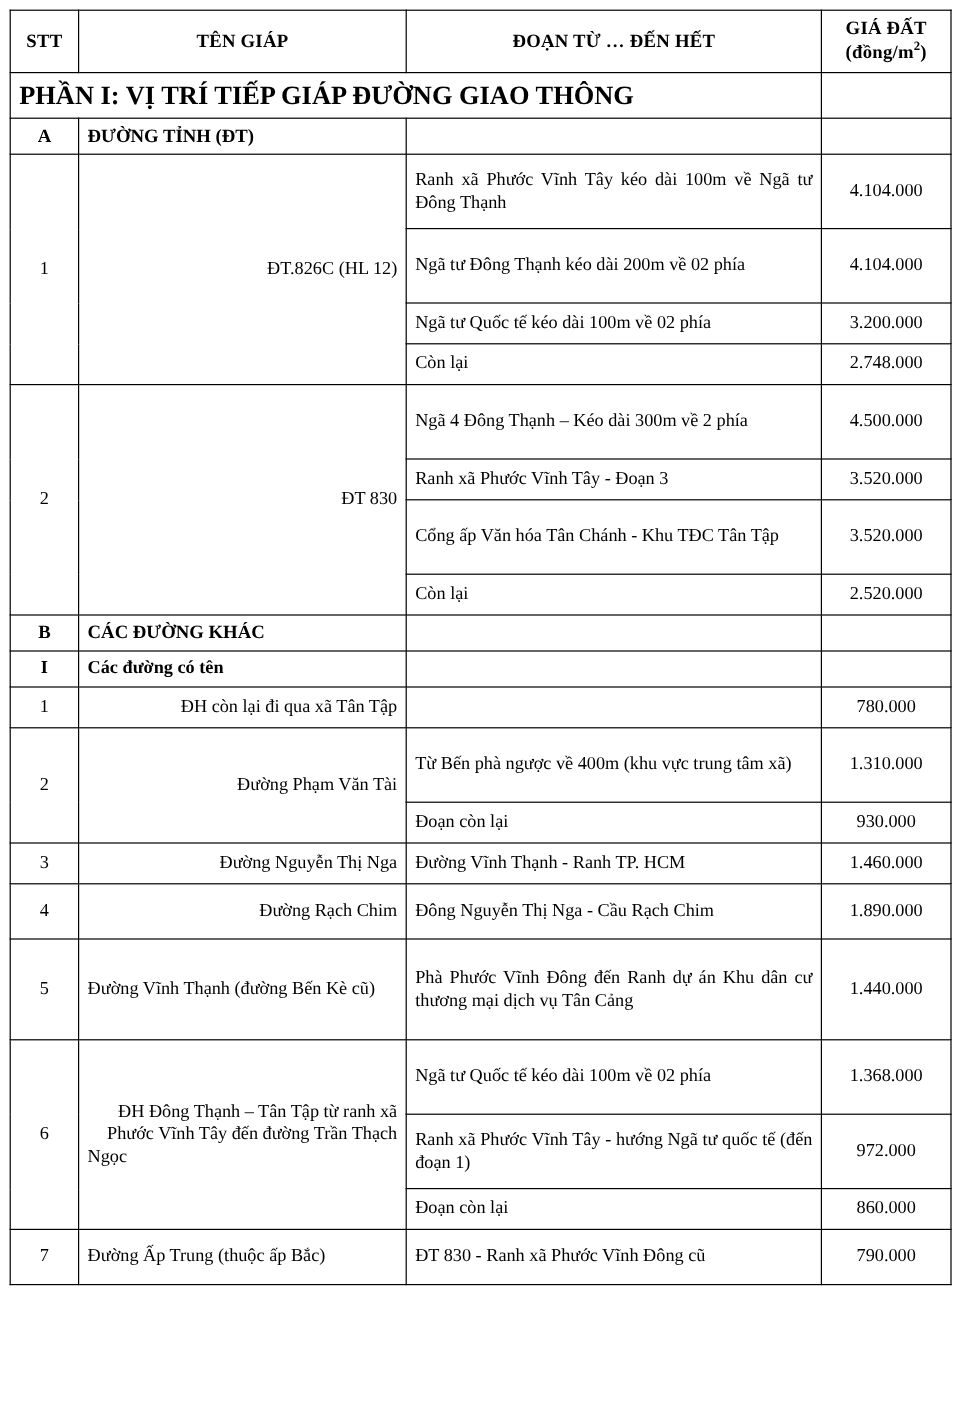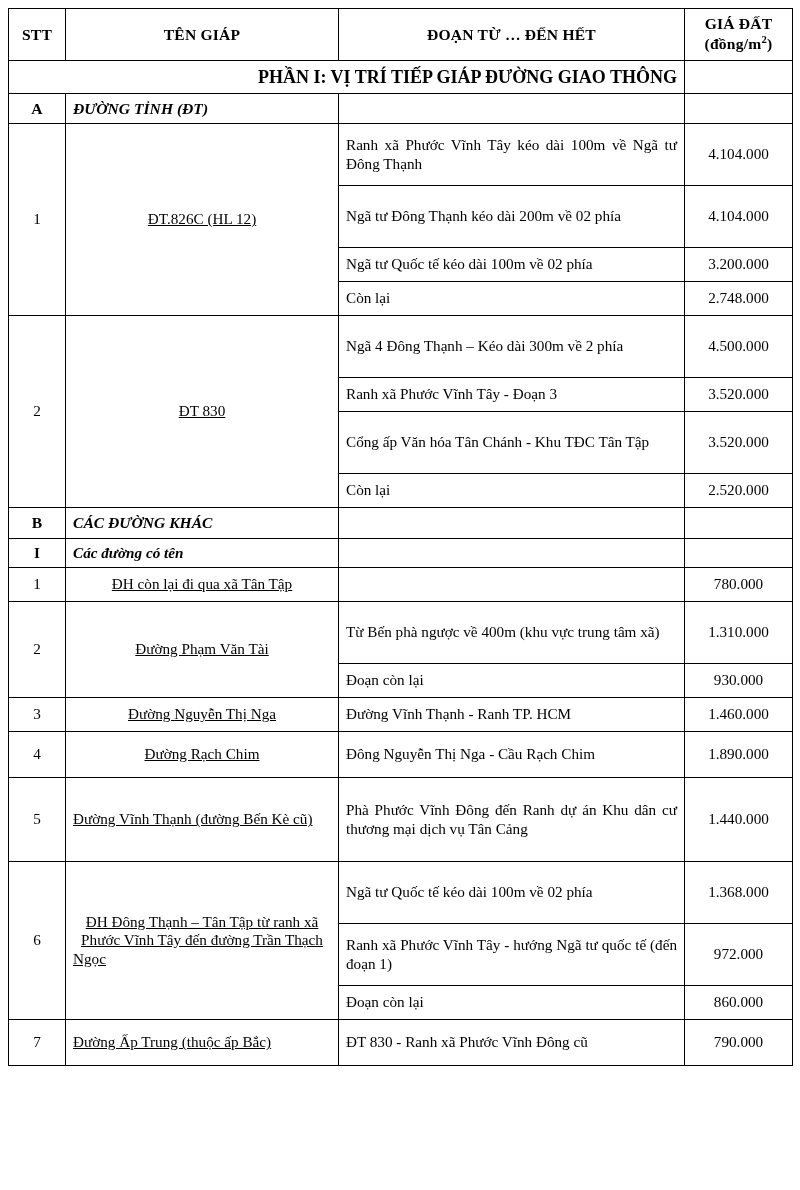--- a/index.html
+++ b/index.html
@@ -55,44 +55,44 @@
     font-family: Liberation Serif, serif;
   }
   .hdr-price sup {
     font-size: 0.68em;
     vertical-align: super;
     line-height: 0;
   }
 
   .sec-title td {
     font-weight: bold;
-    font-size: 18px;
-    text-align: right;
+    font-size: 22px;
+    text-align: left;
     padding-top: 7px;
     padding-bottom: 7px;
   }
   .grp td {
     font-weight: bold;
     font-size: 15.6px;
     padding-top: 7px;
     padding-bottom: 7px;
   }
   .grp-sub td {
     font-weight: bold;
     font-size: 15.2px;
     padding-top: 6px;
     padding-bottom: 6px;
   }
 
   .c-center { text-align: center; }
-  .c-left   { text-align: left; font-style: italic; }
+  .c-left   { text-align: left; }
   .just     { text-align: justify; text-align-last: left; }
   .price    { text-align: center; white-space: nowrap; }
   .stt      { text-align: center; }
-  .nm       { text-align: center; text-decoration: underline; }
+  .nm       { text-align: right; }
 
   .tall-1 { height: 62px; }
   .tall-2 { height: 46px; }
   .tall-3 { height: 34px; }
 </style>
 </head>
 <body>
 
 <div class="page">
 

